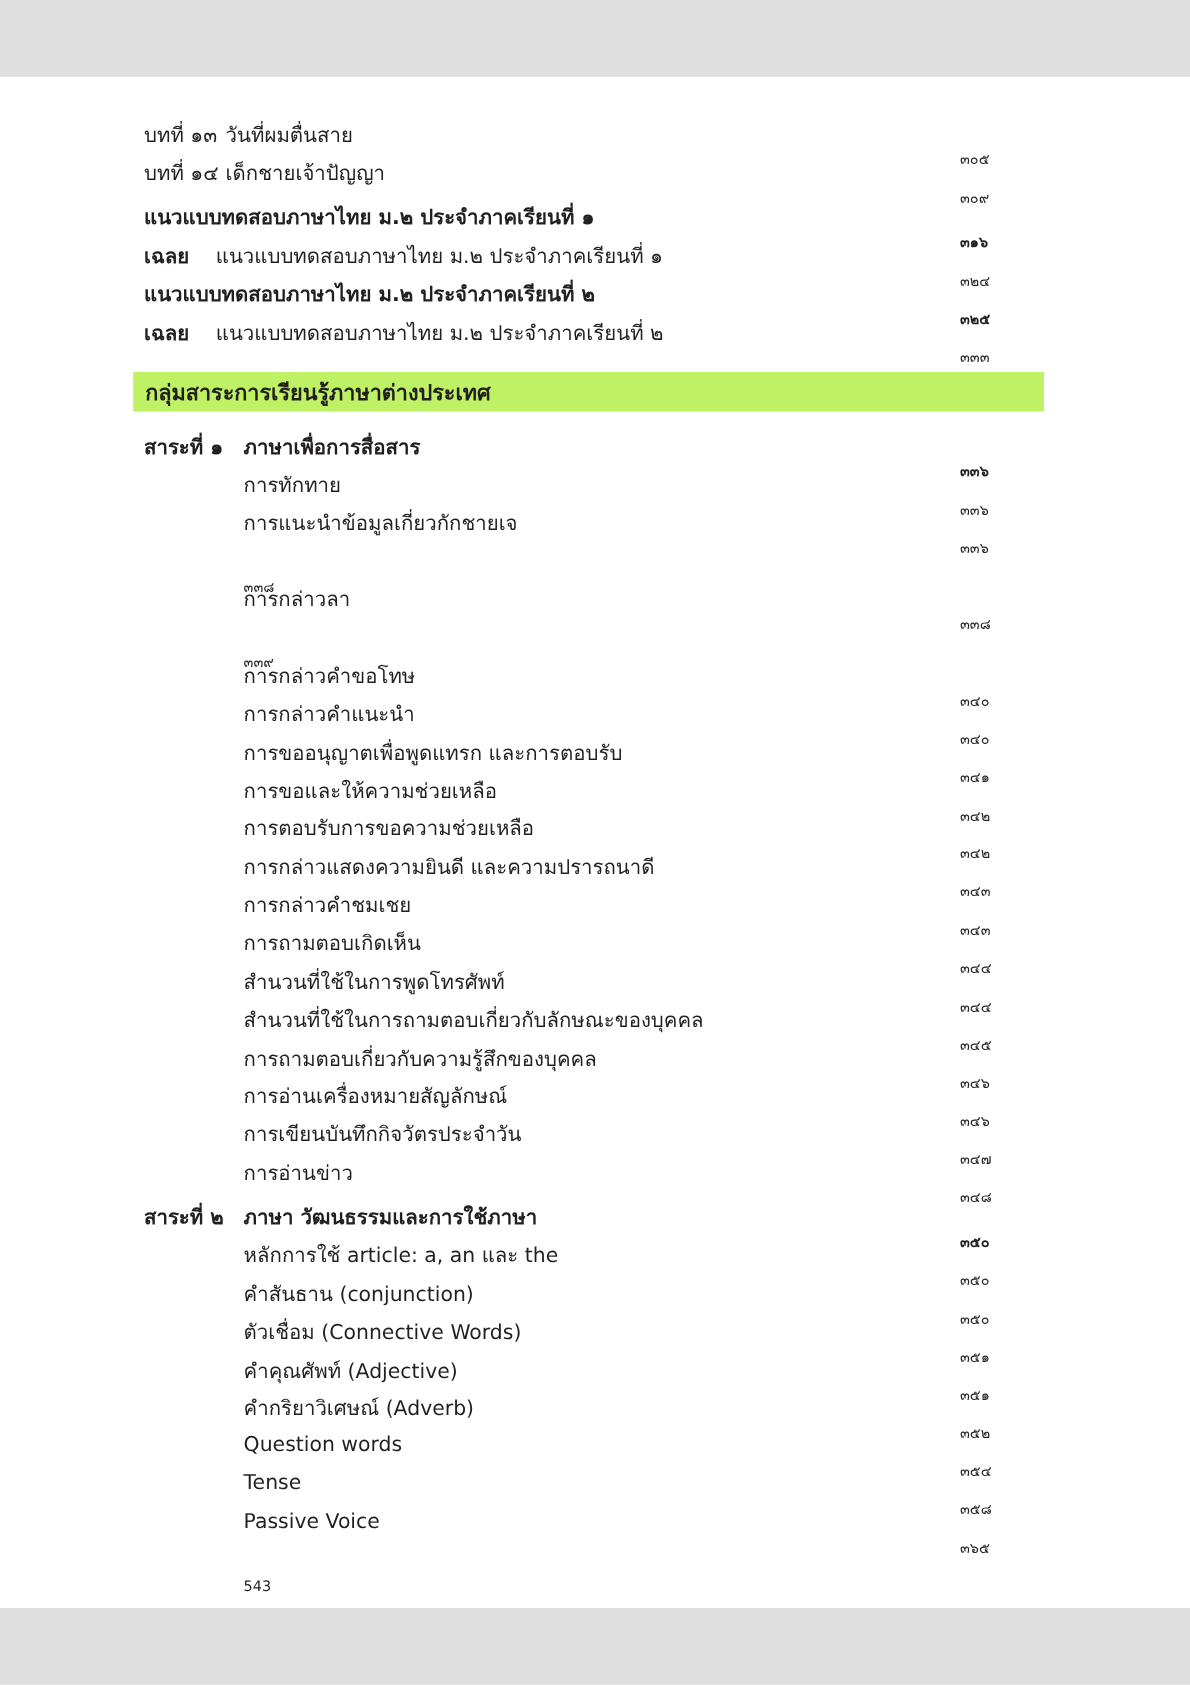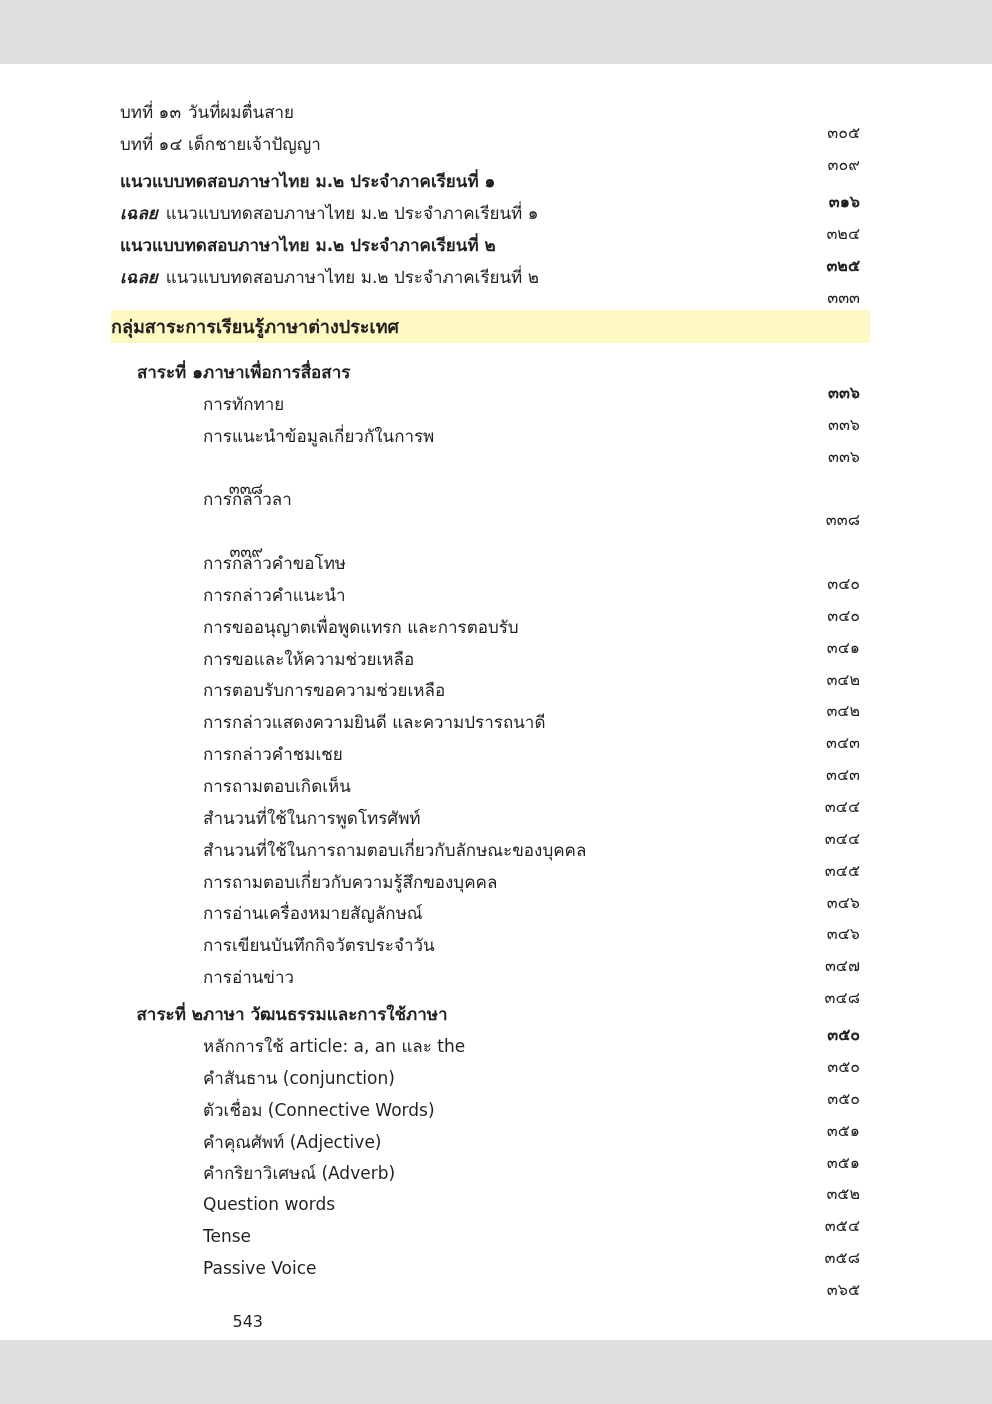--- a/index.html
+++ b/index.html
@@ -5,29 +5,29 @@
   html, body { margin: 0; padding: 0; }
   body {
     width: 992px; height: 1404px; background: #ffffff; position: relative; overflow: hidden;
     font-family: "DejaVu Sans", "Liberation Sans", sans-serif; color: #231f20;
   }
   .band-top { position: absolute; left: 0; top: 0; width: 992px; height: 64px; background: #dfdfdf; }
   .band-bottom { position: absolute; left: 0; top: 1340px; width: 992px; height: 64px; background: #dfdfdf; }
 
   .row { position: absolute; left: 120px; width: 740px; height: 30px; display: flex; align-items: center; font-size: 17px; white-space: nowrap; }
   .row .label { flex: 1; display: flex; align-items: center; }
-  .row .page { text-align: right; font-size: 16px; min-width: 60px; margin-top: 43px; }
+  .row .page { font-size: 12px; min-width: 60px; margin-top: 43px; }
   .row.bold { font-weight: bold; }
   .row .chap-num { display: inline-block; width: 68px; }
-  .row .italic-prefix { font-style: italic; font-weight: bold; margin-right: 8px; }
+  .row .italic-prefix { font-weight: bold; margin-right: 22px; }
   .row.sub { left: 203px; width: 657px; }
-  .row .strand-num { display: inline-block; width: 83px; text-align: right; }
+  .row .strand-num { display: inline-block; width: 83px; }
 
-  .section-bar { position: absolute; left: 111px; top: 310px; width: 759px; height: 33px; background: #fef9c3;
-    display: flex; align-items: center; box-sizing: border-box; font-size: 18px; font-weight: bold; }
+  .section-bar { position: absolute; left: 111px; top: 310px; width: 759px; height: 33px; background: #bef264;
+    display: flex; align-items: center; padding-left: 10px; box-sizing: border-box; font-size: 18px; font-weight: bold; }
 </style>
 </head>
 <body>
 
 <div class="band-top"></div>
 
 <div class="row" style="top:96px">
   <span class="label">
       <span class="chap-num">บทที่ ๑๓</span>
       <span>วันที่ผมตื่นสาย</span>
@@ -74,21 +74,21 @@
       <span class="strand-num">สาระที่ ๑</span>
       <span>ภาษาเพื่อการสื่อสาร</span>
     </span>
   <span class="page">๓๓๖</span>
 </div>
 <div class="row sub" style="top:388px">
     <span class="label">การทักทาย</span>
     <span class="page">๓๓๖</span>
   </div>
 <div class="row sub" style="top:420px">
-    <span class="label">การแนะนำข้อมูลเกี่ยวกัในการพ</span>
+    <span class="label">การแนะนำข้อมูลเกี่ยวกักชายเจ</span>
     <span class="page">๓๓๖</span>
   </div>
 <div class="row sub" style="top:452px">
     <span class="page">๓๓๘</span>
   </div>
 <div class="row sub" style="top:483px">
     <span class="label">การกล่าวลา</span>
     <span class="page">๓๓๘</span>
   </div>
 <div class="row sub" style="top:515px">

